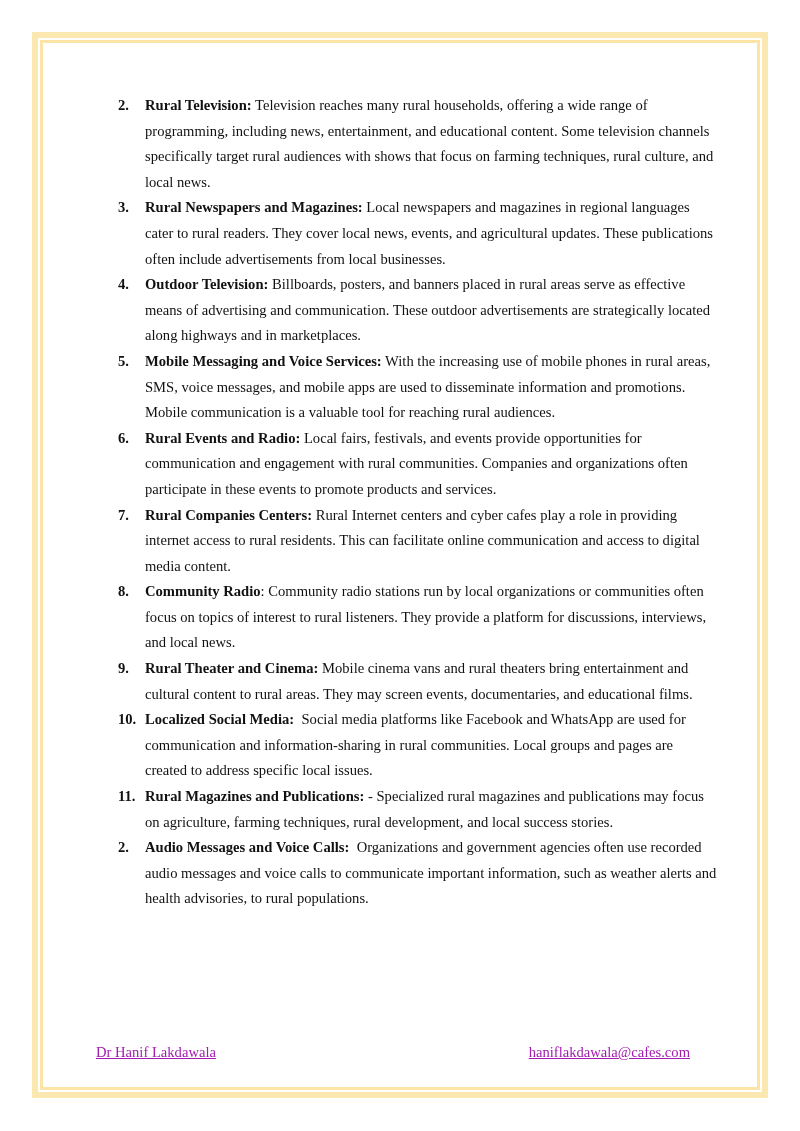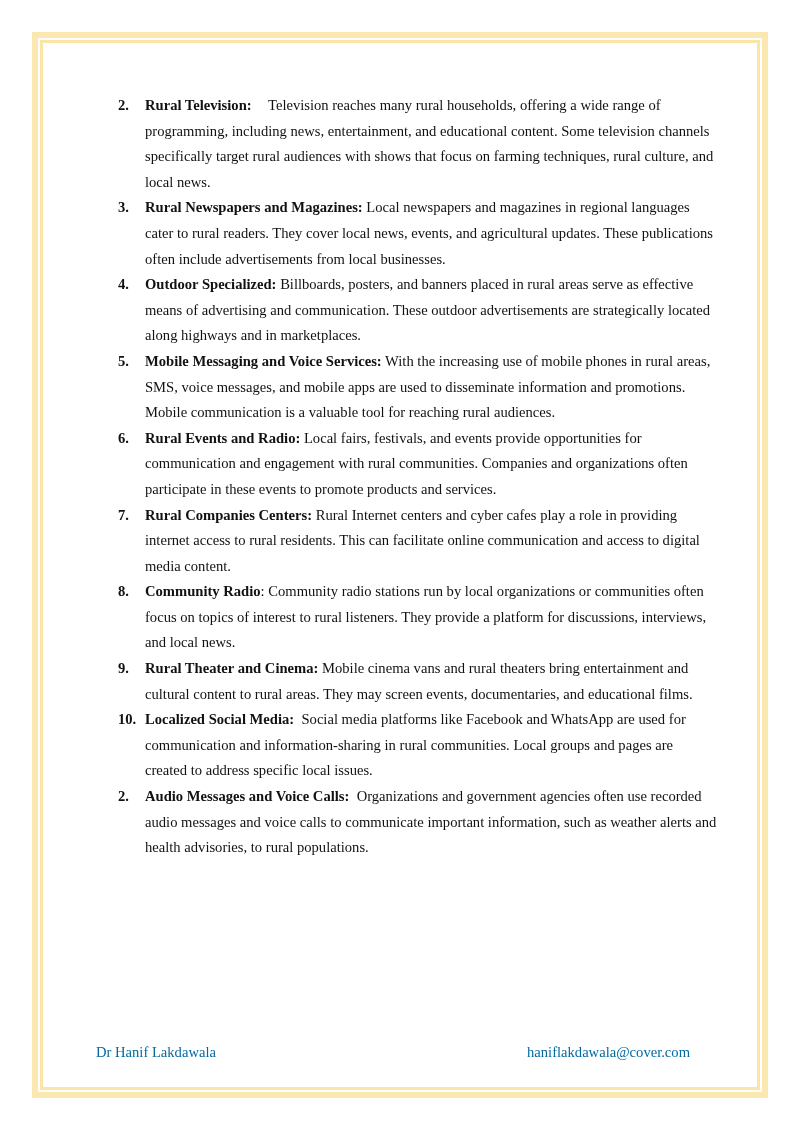--- a/index.html
+++ b/index.html
@@ -19,43 +19,43 @@
   .content {
     position: absolute; left: 118px; top: 93px; width: 600px;
     font-family: "Liberation Serif", serif; font-size: 14.6px; line-height: 25.6px; color: #111;
   }
   .item { display: flex; margin: 0; }
   .num { width: 27px; flex: none; font-weight: bold; }
   .body { flex: 1; }
   .title { font-weight: bold; }
   .footer {
     position: absolute; top: 1044px; left: 96px; width: 594px;
-    font-family: "Liberation Serif", serif; font-size: 14.6px; color: #0369a1;
-    display: flex; justify-content: space-between;
+    font-family: "Liberation Serif", serif; font-size: 14.6px; color: #a21caf;
+    display: flex; justify-content: space-between; text-decoration: underline;
   }
 </style>
 </head>
 <body>
 
 <div class="frame-outer"></div>
 <div class="frame-gap"></div>
 <div class="frame-inner"></div>
 
 <div class="content" id="list">
     <div class="item">
       <span class="num">2.</span>
-      <span class="body"><span class="title">Rural Television:</span><span style="white-space: pre-wrap; margin-left: 13px;"> Television reaches many rural households, offering a wide range of programming, including news, entertainment, and educational content. Some television channels specifically target rural audiences with shows that focus on farming techniques, rural culture, and local news.</span></span>
+      <span class="body"><span class="title">Rural Television:</span><span style="white-space: pre-wrap;"> Television reaches many rural households, offering a wide range of programming, including news, entertainment, and educational content. Some television channels specifically target rural audiences with shows that focus on farming techniques, rural culture, and local news.</span></span>
     </div>
     <div class="item">
       <span class="num">3.</span>
       <span class="body"><span class="title">Rural Newspapers and Magazines:</span><span style="white-space: pre-wrap;"> Local newspapers and magazines in regional languages cater to rural readers. They cover local news, events, and agricultural updates. These publications often include advertisements from local businesses.</span></span>
     </div>
     <div class="item">
       <span class="num">4.</span>
-      <span class="body"><span class="title">Outdoor Specialized:</span><span style="white-space: pre-wrap;"> Billboards, posters, and banners placed in rural areas serve as effective means of advertising and communication. These outdoor advertisements are strategically located along highways and in marketplaces.</span></span>
+      <span class="body"><span class="title">Outdoor Television:</span><span style="white-space: pre-wrap;"> Billboards, posters, and banners placed in rural areas serve as effective means of advertising and communication. These outdoor advertisements are strategically located along highways and in marketplaces.</span></span>
     </div>
     <div class="item">
       <span class="num">5.</span>
       <span class="body"><span class="title">Mobile Messaging and Voice Services:</span><span style="white-space: pre-wrap;"> With the increasing use of mobile phones in rural areas, SMS, voice messages, and mobile apps are used to disseminate information and promotions. Mobile communication is a valuable tool for reaching rural audiences.</span></span>
     </div>
     <div class="item">
       <span class="num">6.</span>
       <span class="body"><span class="title">Rural Events and Radio:</span><span style="white-space: pre-wrap;"> Local fairs, festivals, and events provide opportunities for communication and engagement with rural communities. Companies and organizations often participate in these events to promote products and services.</span></span>
     </div>
     <div class="item">
@@ -68,21 +68,25 @@
     </div>
     <div class="item">
       <span class="num">9.</span>
       <span class="body"><span class="title">Rural Theater and Cinema:</span><span style="white-space: pre-wrap;"> Mobile cinema vans and rural theaters bring entertainment and cultural content to rural areas. They may screen events, documentaries, and educational films.</span></span>
     </div>
     <div class="item">
       <span class="num">10.</span>
       <span class="body"><span class="title">Localized Social Media:</span><span style="white-space: pre-wrap;">  Social media platforms like Facebook and WhatsApp are used for communication and information-sharing in rural communities. Local groups and pages are created to address specific local issues.</span></span>
     </div>
     <div class="item">
+      <span class="num">11.</span>
+      <span class="body"><span class="title">Rural Magazines and Publications:</span><span style="white-space: pre-wrap;"> - Specialized rural magazines and publications may focus on agriculture, farming techniques, rural development, and local success stories.</span></span>
+    </div>
+    <div class="item">
       <span class="num">2.</span>
       <span class="body"><span class="title">Audio Messages and Voice Calls:</span><span style="white-space: pre-wrap;">  Organizations and government agencies often use recorded audio messages and voice calls to communicate important information, such as weather alerts and health advisories, to rural populations.</span></span>
     </div>
   </div>
 
 <div class="footer">
   <span>Dr Hanif Lakdawala</span>
-  <span>haniflakdawala@cover.com</span>
+  <span>haniflakdawala@cafes.com</span>
 </div>
 
 </body></html>

